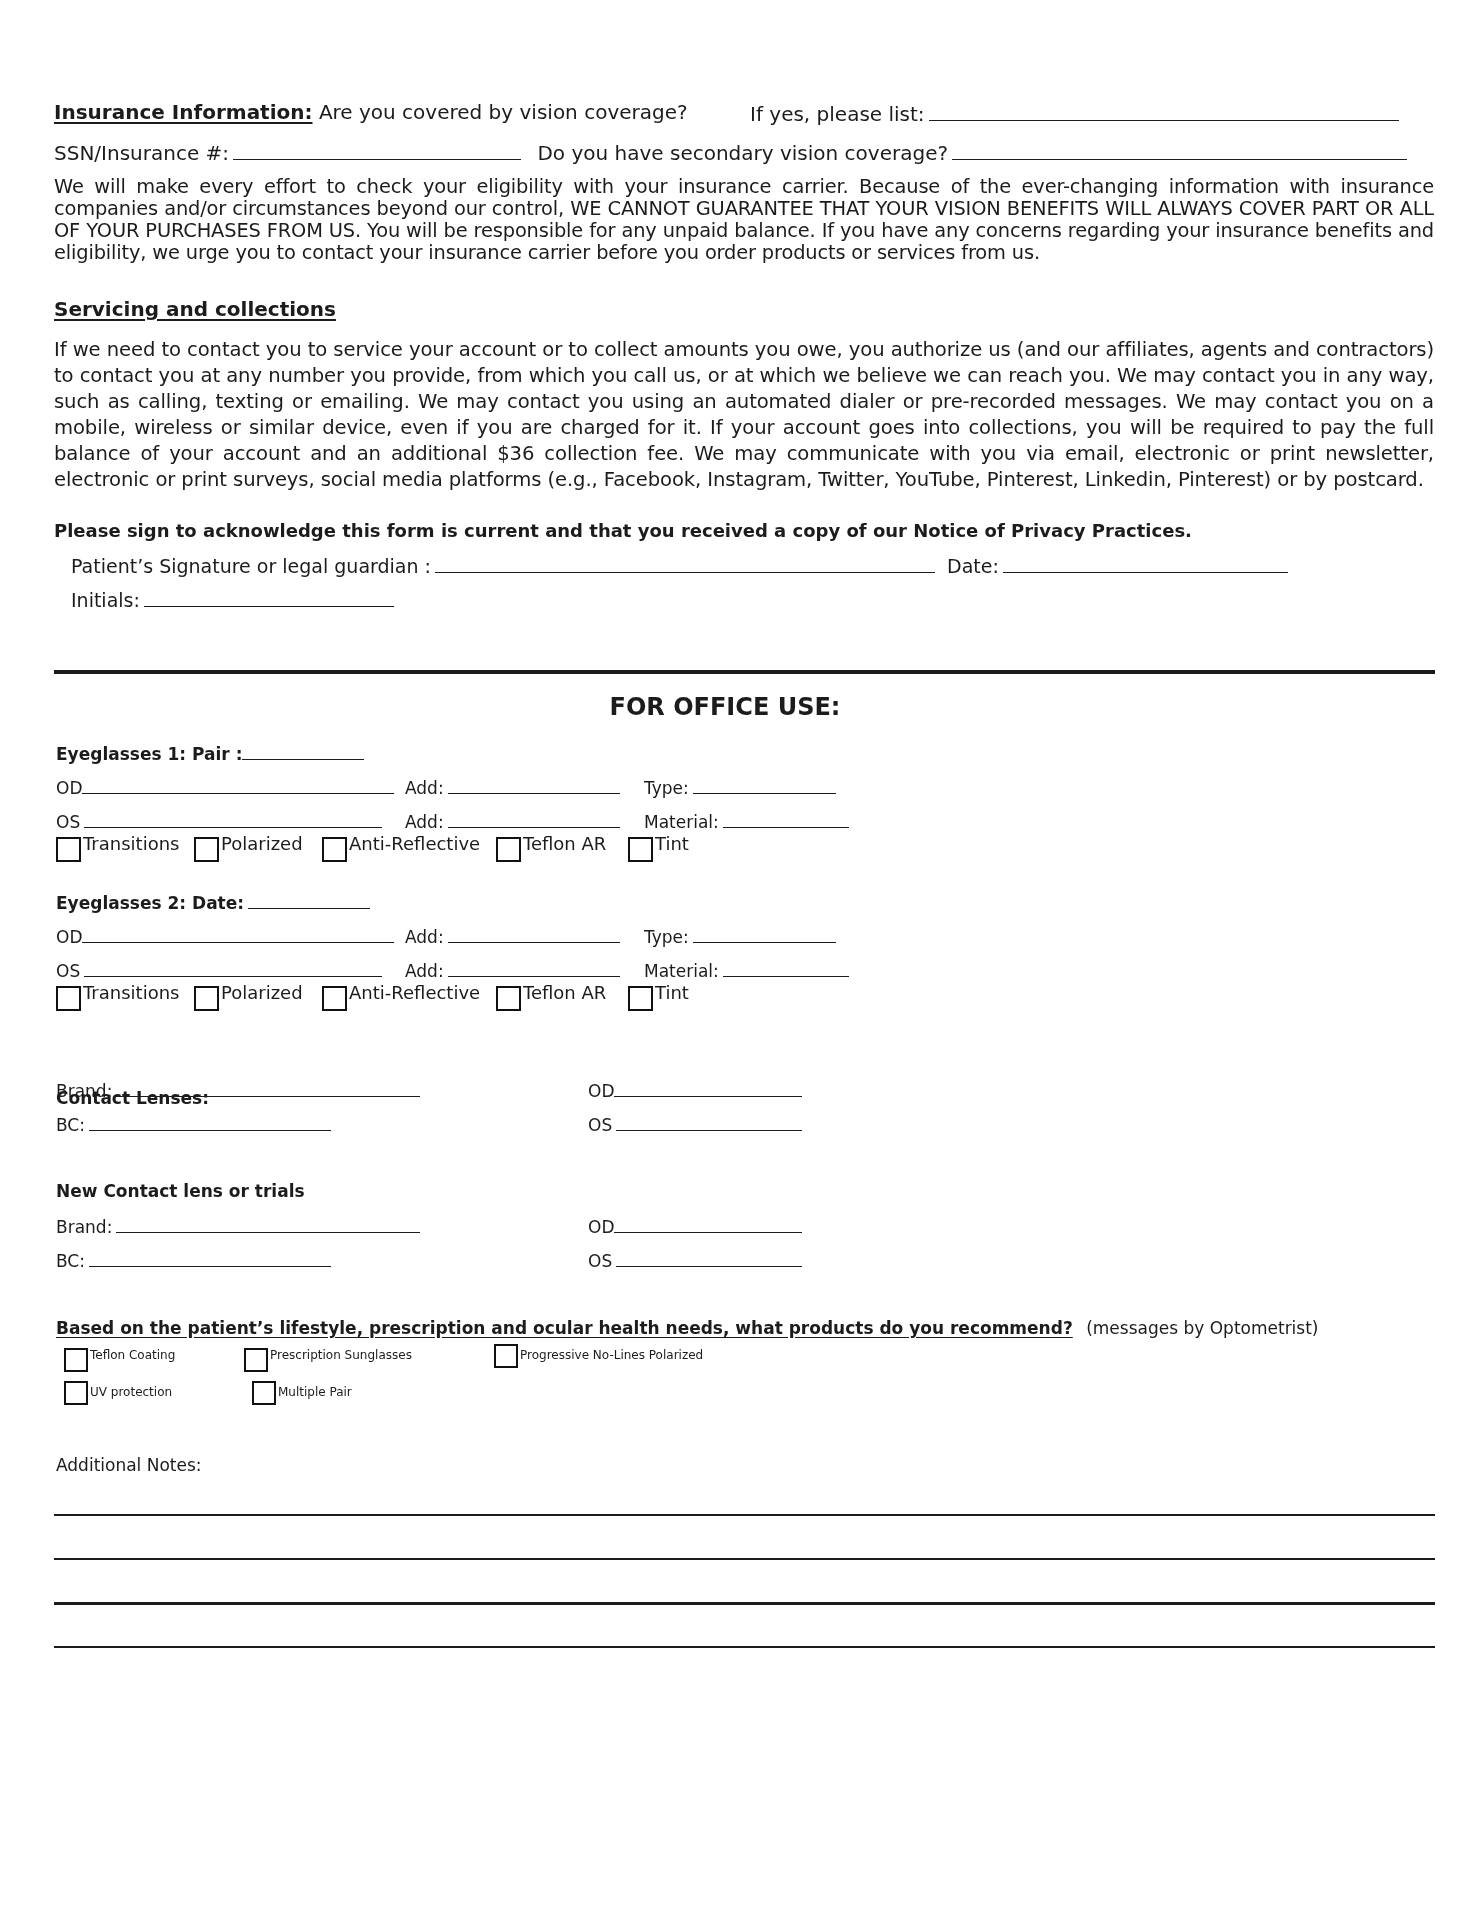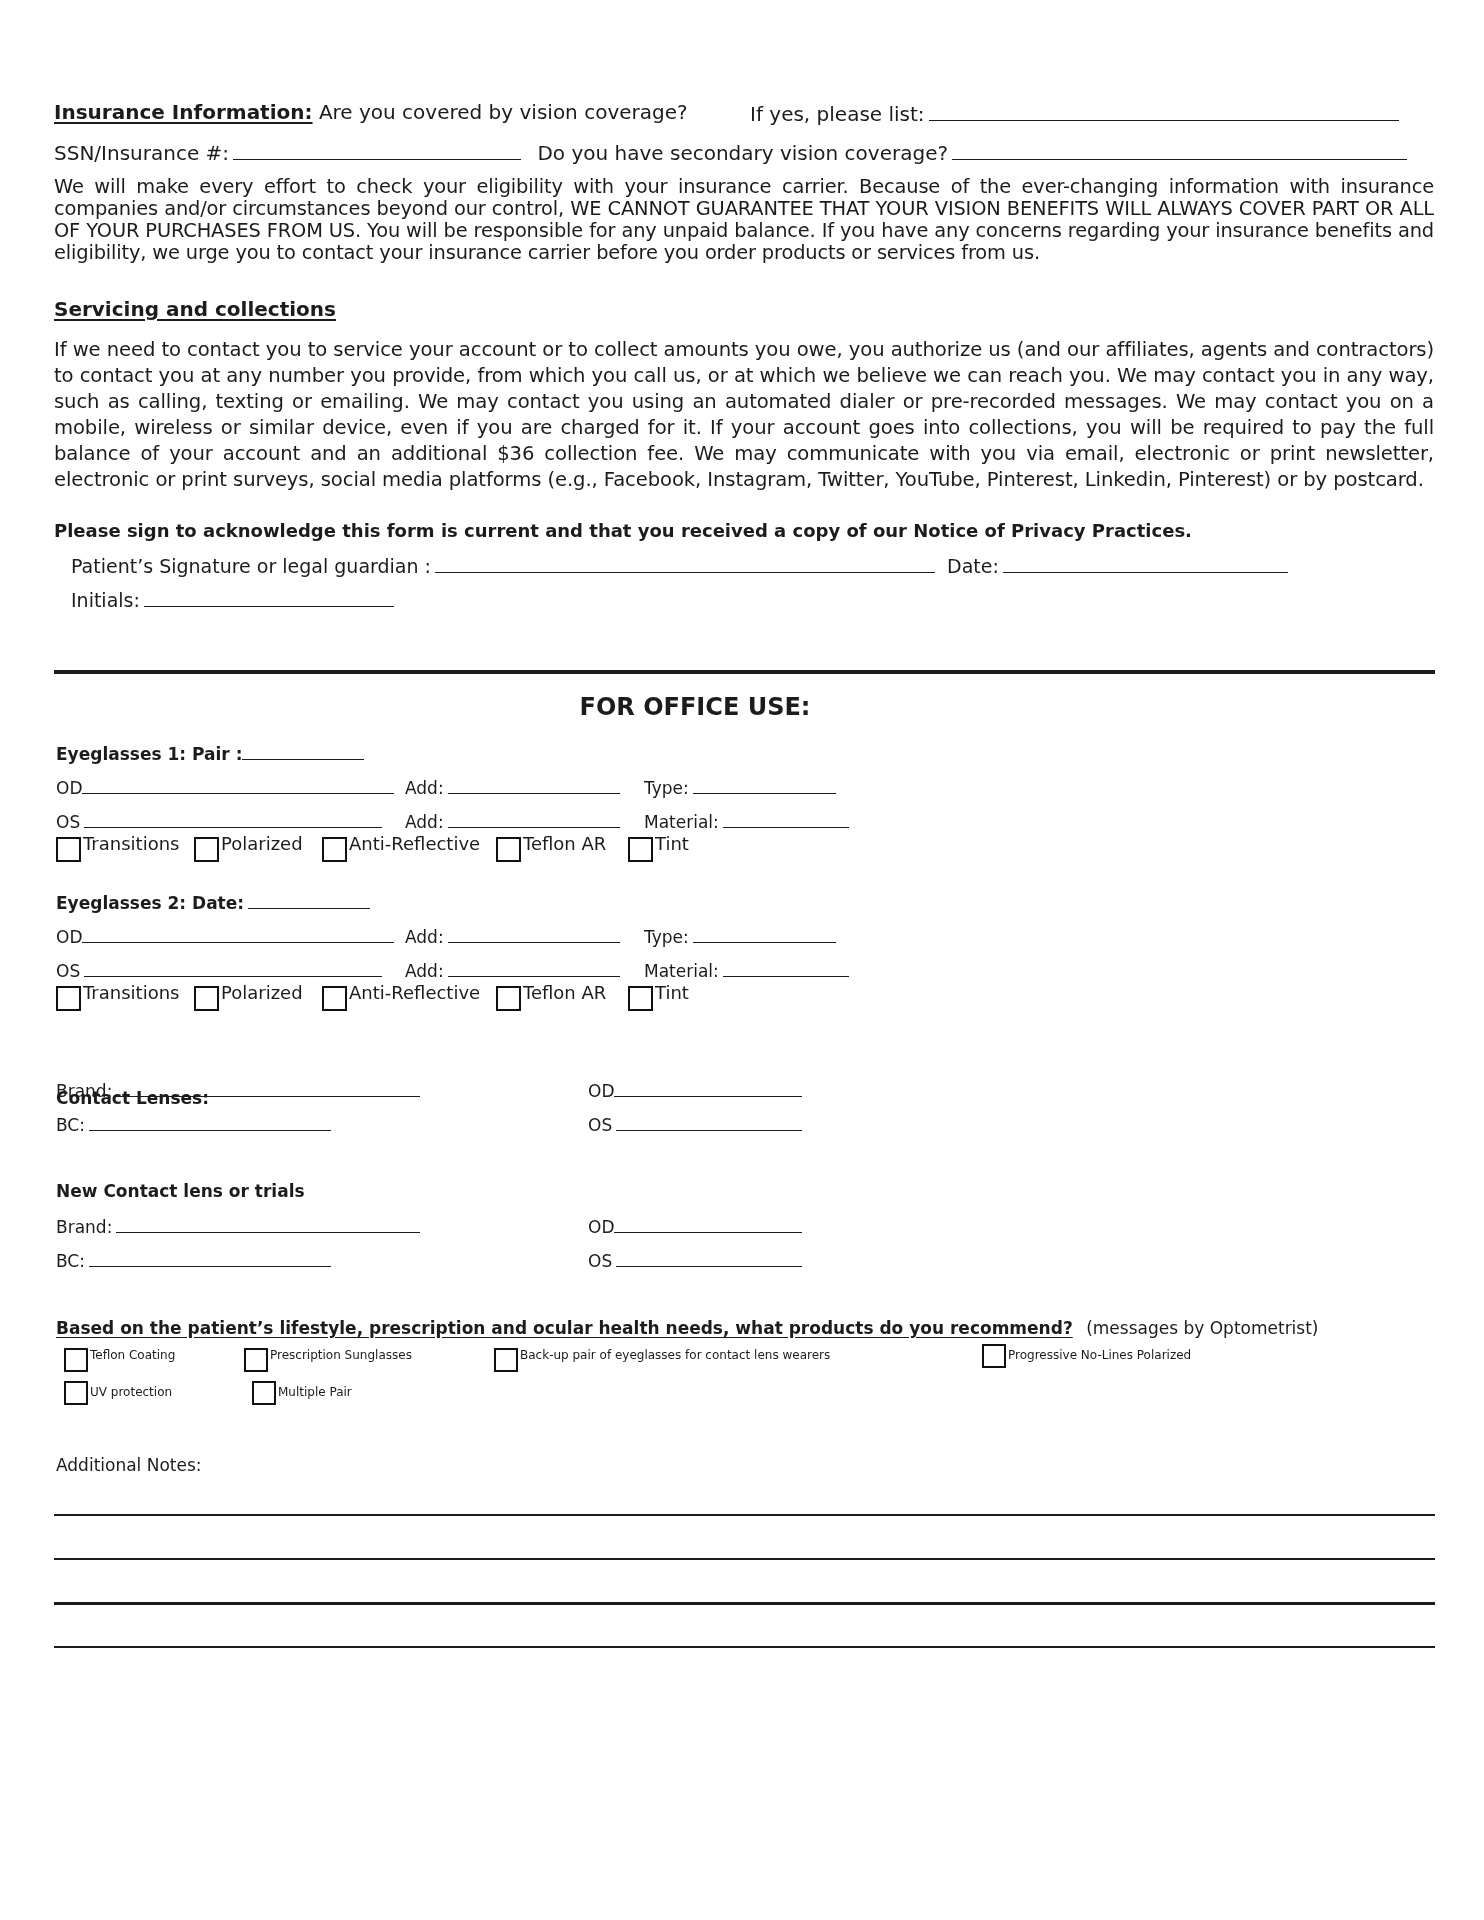--- a/index.html
+++ b/index.html
@@ -58,21 +58,21 @@
 <div class="abs t19" style="left:71px; top:553px;">
   <span>Patient’s Signature or legal guardian :</span><span class="blank" style="width:500px;"></span>
   <span style="margin-left:6px;">Date:</span><span class="blank" style="width:285px;"></span>
 </div>
 <div class="abs t19" style="left:71px; top:587px;">
   <span>Initials:</span><span class="blank" style="width:250px;"></span>
 </div>
 
 <div class="rule-thick" style="top:670px;"></div>
 
-<div class="abs b" style="left:0; width:1390px; text-align:center; top:693px; font-size:24px;">FOR OFFICE USE:</div>
+<div class="abs b" style="left:0; width:1390px; text-align:center; top:693px; font-size:24px;padding-left:30px;">FOR OFFICE USE:</div>
 
 <div class="abs t17 b" style="left:56px; top:742px;">
   <span>Eyeglasses 1:  Pair :</span><span class="blank" style="width:122px; margin-left:0;"></span>
 </div>
 <div class="abs t17" style="left:56px; top:776px;">
   <span>OD</span><span class="blank" style="width:312px; margin-left:0;"></span>
 </div>
 <div class="abs t17" style="left:405px; top:776px;">
   <span>Add:</span><span class="blank" style="width:172px;"></span>
 </div>
@@ -188,24 +188,20 @@
   <span style="margin-left:8px;">(messages by Optometrist)</span>
 </div>
 <div class="rec-row" style="left:64px; top:1348px;">
   <div class="cb-item" style="width:180px;">
       <span class="box"></span>
       <span>Teflon Coating</span>
     </div>
   <div class="cb-item" style="width:250px;">
       <span class="box"></span>
       <span>Prescription Sunglasses</span>
-    </div>
-  <div class="cb-item" style="width:488px;">
-      <span class="box"></span>
-      <span>Back-up pair of eyeglasses for contact lens wearers</span>
     </div>
   <div class="cb-item">
       <span class="box" style="margin-top:-4px;"></span>
       <span>Progressive No-Lines Polarized</span>
     </div>
 </div>
 <div class="rec-row" style="left:64px; top:1385px;">
   <div class="cb-item" style="width:188px;">
       <span class="box" style="margin-top:-4px;"></span>
       <span>UV protection</span>

